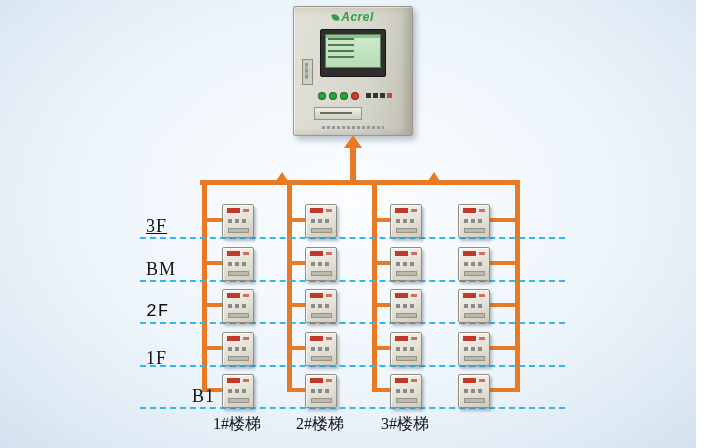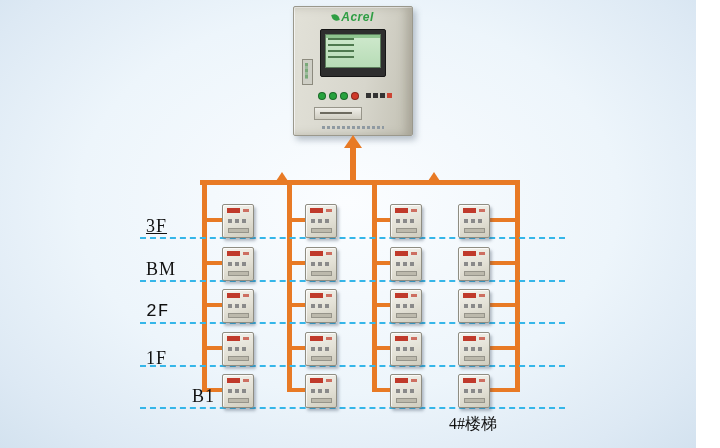--- a/index.html
+++ b/index.html
@@ -257,15 +257,17 @@
       <span class="dev-label"></span>
       <span class="dev-dots"></span>
       <span class="dev-slot"></span>
     </div>
   <div class="device" style="left:458px;top:374px;">
       <span class="dev-label"></span>
       <span class="dev-dots"></span>
       <span class="dev-slot"></span>
     </div>
 
-  <div class="stair-label" style="left:438px;">4#楼梯</div>
+  <div class="stair-label" style="left:202px;">1#楼梯</div>
+  <div class="stair-label" style="left:285px;">2#楼梯</div>
+  <div class="stair-label" style="left:370px;">3#楼梯</div>
 
 </div>
 
 </body></html>

